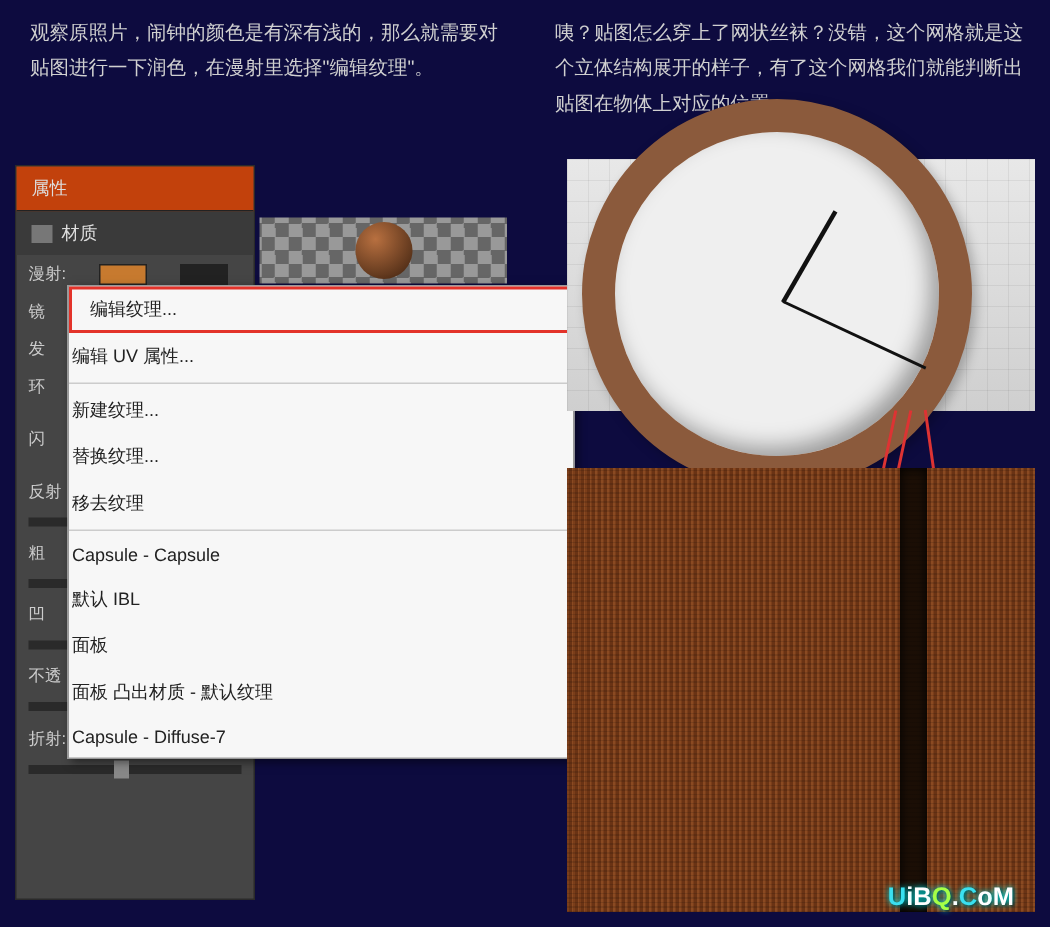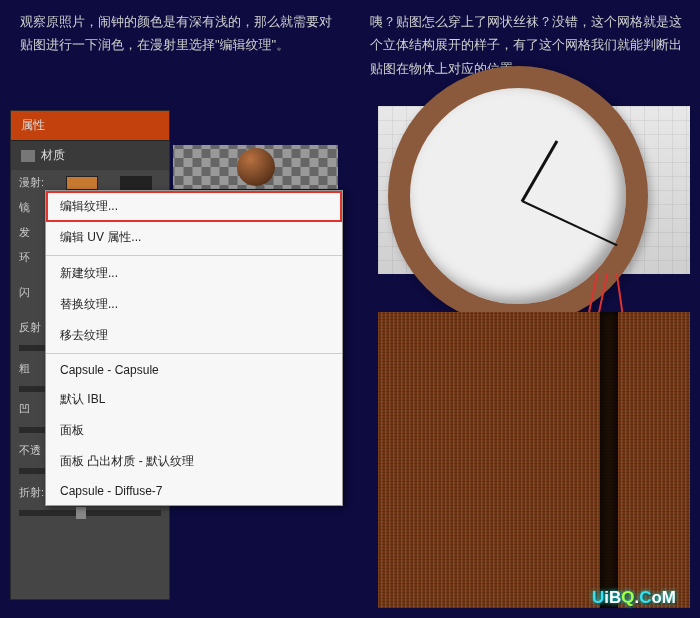--- a/index.html
+++ b/index.html
@@ -12,22 +12,22 @@
 .panel-sub-icon { width: 14px; height: 12px; background: #777; display: inline-block; }
 .prop-row { display: flex; align-items: center; padding: 5px 8px; color: #ccc; font-size: 11px; gap: 22px; }
 .prop-swatch { width: 32px; height: 14px; background: #3a3a3a; border: 1px solid #222; }
 .prop-swatch.orange { background: #c77a2f; }
 .prop-swatch.dark { background: #222; }
 .prop-slider { flex: 1; height: 6px; background: #2a2a2a; position: relative; }
 .prop-slider::before { content:""; position:absolute; left:40%; top:-3px; width:10px; height:12px; background:#888; }
 .prop-val { width: 60px; height: 16px; background: #2a2a2a; border: 1px solid #555; color: #ccc; font-size: 10px; display:flex; align-items:center; justify-content:center; }
 .sphere-prev { position: absolute; top: 145px; left: 173px; width: 165px; height: 44px; background: repeating-conic-gradient(#999 0% 25%, #666 0% 50%) 50% / 18px 18px; display:flex; align-items:center; justify-content:center;}
 .sphere { width: 38px; height: 38px; border-radius: 50%; background: radial-gradient(circle at 35% 30%, #b87040, #3a1f0e);}
-.menu { position: absolute; top: 190px; left: 45px; width: 298px; background: #f7f7f7; border: 1px solid #999; box-shadow: 2px 2px 6px rgba(0,0,0,0.5); }
-.menu-item { padding: 7px 14px; font-size: 12px; color: #222; cursor: pointer; }
+.menu { position: absolute; top: 190px; left: 45px; width: 338px; background: #f7f7f7; border: 1px solid #999; box-shadow: 2px 2px 6px rgba(0,0,0,0.5); }
+.menu-item { padding: 7px 2px; font-size: 12px; color: #222; cursor: pointer; }
 .menu-item.hilite { border: 2px solid #e3332a; padding: 5px 12px; }
 .menu-sep { border-top: 1px solid #ccc; margin: 2px 0; }
 .clock-wrap { position: absolute; top: 106px; left: 378px; width: 312px; height: 168px; background: linear-gradient(#e8e8e8, #cfcfcf); overflow hidden; }
 .grid-bg { position:absolute; inset:0; background-image: linear-gradient(rgba(0,0,0,0.06) 1px, transparent 1px), linear-gradient(90deg, rgba(0,0,0,0.06) 1px, transparent 1px); background-size: 14px 14px;}
 .clock-ring { position: absolute; top: -40px; left: 10px; width: 260px; height: 260px; border-radius: 50%; border: 22px solid #8b5a3c; background: #efefef; box-shadow: inset -6px -6px 14px rgba(0,0,0,0.35), 3px 3px 8px rgba(0,0,0,0.25);}
 .hand { position: absolute; top: 52%; left: 52%; height: 2px; background: #111; transform-origin: left center; }
 .hand.h { width: 70px; transform: rotate(-60deg); height: 3px;}
 .hand.m { width: 105px; transform: rotate(25deg);}
 .red-line { position:absolute; width:2px; height:60px; background:#d33; }
 .rl1 { top: 273px; left: 590px; transform: rotate(12deg);}

